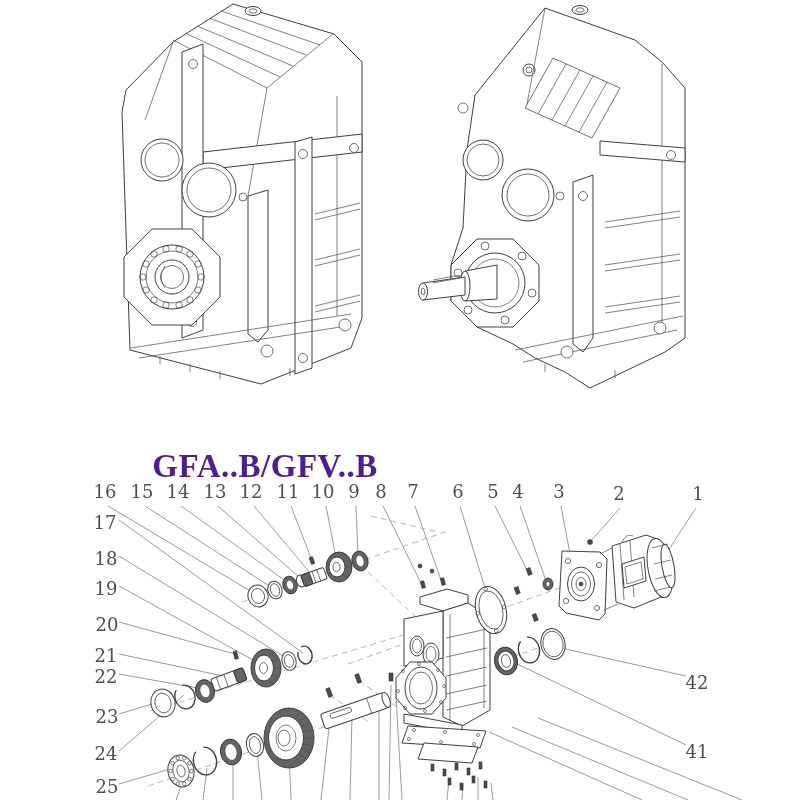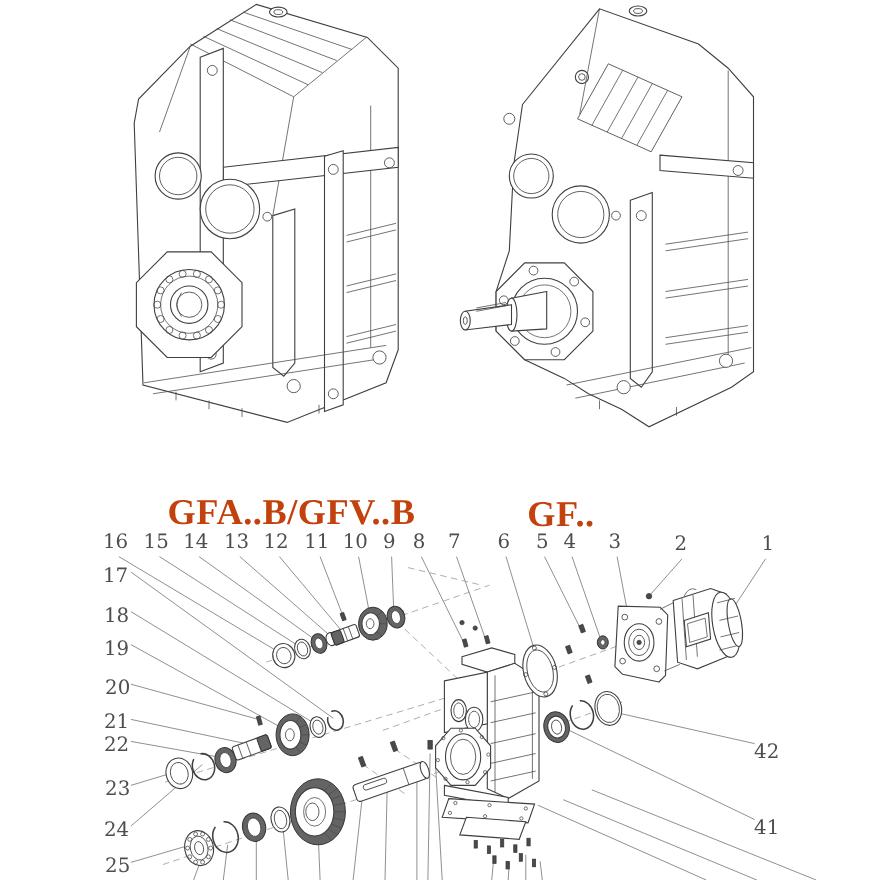--- a/index.html
+++ b/index.html
@@ -1,19 +1,19 @@
 <!DOCTYPE html>
 <html><head>
 <meta charset="utf-8">
 <style>
   html,body{margin:0;padding:0;background:#fff;}
   .canvas{position:relative;width:800px;height:800px;background:#fff;overflow:hidden;
           font-family:"Liberation Serif",serif;}
   svg{position:absolute;overflow:visible;}
-  .model-label{position:absolute;font-weight:bold;font-size:33px;color:#c2410c;
+  .model-label{position:absolute;font-weight:bold;font-size:33px;color:#4c1d95;
                text-align:center;letter-spacing:.5px;white-space:nowrap;}
   .callout{font-size:18px;fill:#4e4e4e;font-family:"DejaVu Serif","Liberation Serif",serif;}
   .lnt{stroke:#4a4a4a;stroke-width:.7;fill:none;}
   .fw{fill:#ffffff;stroke:#3f3f3f;stroke-width:1;}
   .fwt{fill:#ffffff;stroke:#4a4a4a;stroke-width:.8;}
   .dk{fill:#646464;stroke:#333;stroke-width:.9;}
   .dk2{fill:#4a4a4a;stroke:#333;stroke-width:.6;}
   .ldr{stroke:#8f8f8f;stroke-width:.9;fill:none;}
   .dsh{stroke:#a3a3a3;stroke-width:.8;stroke-dasharray:6 4;fill:none;}
   .clip{stroke:#3f3f3f;stroke-width:1.4;fill:none;}
@@ -171,21 +171,20 @@
       <line class="lnt" x1="100" y1="350" x2="268" y2="316"></line>
       <line class="lnt" x1="108" y1="362" x2="262" y2="330"></line>
       <circle class="fwt" cx="152" cy="352" r="6"></circle>
       <circle class="fwt" cx="245" cy="328" r="6"></circle>
       <line class="lnt" x1="130" y1="364" x2="130" y2="372"></line>
         <line class="lnt" x1="200" y1="370" x2="200" y2="378"></line>
     </g>
   </svg>
 
   <div class="model-label" style="left:125px;top:448px;width:280px;">GFA..B/GFV..B</div>
-  <div class="model-label" style="left:430px;top:450px;width:160px;">GF..</div>
 
   <svg style="left:0;top:480px;" width="800" height="320" viewBox="0 0 800 320">
 
     <g class="ldr">
       <line x1="108" y1="26" x2="252" y2="112"></line>
         <line x1="145" y1="26" x2="271" y2="107"></line>
       <line x1="181" y1="26" x2="287" y2="102"></line>
         <line x1="218" y1="26" x2="299" y2="97"></line>
       <line x1="254" y1="26" x2="311" y2="94"></line>
         <line x1="291" y1="26" x2="311" y2="78"></line>

